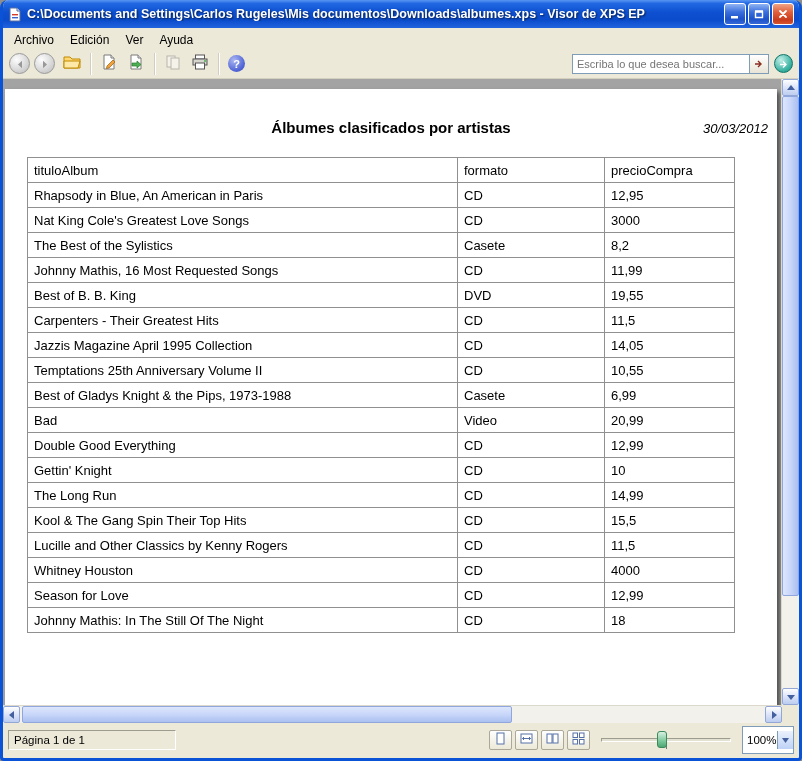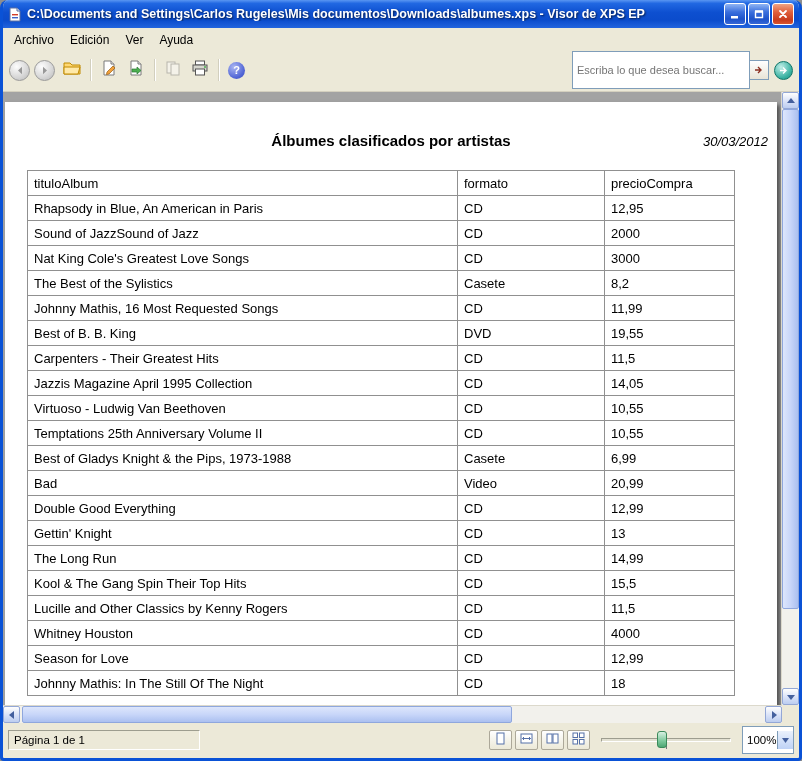--- a/index.html
+++ b/index.html
@@ -34,21 +34,21 @@
     display: flex; align-items: center; justify-content: center; margin-right: 4px; }
   .tbtn { width: 25px; height: 24px; display: flex; align-items: center; justify-content: center;
     margin-right: 2px; border: 1px solid transparent; border-radius: 2px; }
   .tbtn.dim { opacity: .45; }
   .tsep { width: 2px; height: 22px; margin: 0 4px;
     border-left: 1px solid #d2cfbe; border-right: 1px solid #fff; }
   .help-circle { width: 17px; height: 17px; border-radius: 50%; color: #fff; font-size: 11px;
     font-weight: bold; display: flex; align-items: center; justify-content: center;
     background: radial-gradient(circle at 35% 30%, #aab6f2, #5266d6 65%, #3a4cbe); }
   .searchbox { margin-left: auto; display: flex; align-items: center; }
-  .search-input { width: 178px; height: 38px; border: 1px solid #7f9db9; font-size: 11px;
+  .search-input { width: 178px; height: 20px; border: 1px solid #7f9db9; font-size: 11px;
     padding: 2px 4px; font-family: "Liberation Sans", sans-serif; color: #444; }
   .search-go { width: 19px; height: 20px; border: 1px solid #7f9db9; border-left: none;
     background: linear-gradient(#fff,#e8e4d6); display: flex; align-items: center; justify-content: center; }
   .round-btn { width: 19px; height: 19px; border-radius: 50%; margin-left: 5px; border: 1px solid #0f7568;
     background: radial-gradient(circle at 35% 30%, #c2efe8, #3ab2a2 65%, #1d8d80);
     display: flex; align-items: center; justify-content: center; }
 
   
   .docwrap { flex: 1 1 auto; min-height: 0; display: flex; }
   .viewport { flex: 1 1 auto; background: #a3a3a3; position: relative; overflow: hidden; padding-left: 6px; }
@@ -76,21 +76,21 @@
   .hscrollrow { flex: 0 0 17px; display: flex; }
   .hscroll { flex: 1 1 auto; background: #f2f1ec; display: flex; border-top: 1px solid #dcd9cc; }
   .htrack { flex: 1 1 auto; position: relative; }
   .hthumb { position: absolute; left: 2px; top: 0; bottom: 0; width: 490px;
     background: linear-gradient(180deg,#dde6fc,#c8d6f9 50%,#abc0f0); border: 1px solid #8fa7dd;
     border-radius: 2px; }
   .corner { flex: 0 0 17px; background: #ece9d8; }
 
   
   .statusbar { flex: 0 0 27px; display: flex; align-items: center; padding: 3px 5px 4px; }
-  .status-panel { width: 192px; height: 20px; font-size: 11.5px; padding: 3px 5px;
+  .status-panel { width: 168px; height: 20px; font-size: 11.5px; padding: 3px 5px;
     border: 1px solid; border-color: #9d9d8f #fff #fff #9d9d8f; color: #000; }
   .status-right { margin-left: auto; display: flex; align-items: center; gap: 3px; }
   .zbtn { width: 23px; height: 20px; border: 1px solid #aca899; border-radius: 2px;
     background: linear-gradient(#fff,#ece9d8); display: flex; align-items: center; justify-content: center; }
   .slider { width: 130px; height: 20px; position: relative; margin: 0 8px; }
   .slider-track { position: absolute; left: 0; right: 0; top: 8px; height: 4px; background: #e3e1d2;
     border: 1px solid; border-color: #9d9d8f #fff #fff #9d9d8f; }
   .slider-tick { position: absolute; left: 50%; bottom: 1px; width: 1px; height: 4px; background: #777; }
   .slider-thumb { position: absolute; left: 56px; top: 1px; width: 10px; height: 17px; border-radius: 3px;
     border: 1px solid #3a8a5a; background: linear-gradient(180deg,#d8f0e2,#7cc89b 60%,#4da673); }
@@ -227,25 +227,20 @@
               <th>precioCompra</th>
             </tr>
           </thead>
           <tbody>
               <tr>
                 <td>Rhapsody in Blue, An American in Paris</td>
                 <td>CD</td>
                 <td class="num">12,95</td>
               </tr>
               <tr>
-                <td>Sound of JazzSound of Jazz</td>
-                <td>CD</td>
-                <td class="num">2000</td>
-              </tr>
-              <tr>
                 <td>Nat King Cole's Greatest Love Songs</td>
                 <td>CD</td>
                 <td class="num">3000</td>
               </tr>
               <tr>
                 <td>The Best of the Sylistics</td>
                 <td>Casete</td>
                 <td class="num">8,2</td>
               </tr>
               <tr>
@@ -262,25 +257,20 @@
                 <td>Carpenters - Their Greatest Hits</td>
                 <td>CD</td>
                 <td class="num">11,5</td>
               </tr>
               <tr>
                 <td>Jazzis Magazine April 1995 Collection</td>
                 <td>CD</td>
                 <td class="num">14,05</td>
               </tr>
               <tr>
-                <td>Virtuoso - Ludwig Van Beethoven</td>
-                <td>CD</td>
-                <td class="num">10,55</td>
-              </tr>
-              <tr>
                 <td>Temptations 25th Anniversary Volume II</td>
                 <td>CD</td>
                 <td class="num">10,55</td>
               </tr>
               <tr>
                 <td>Best of Gladys Knight &amp; the Pips, 1973-1988</td>
                 <td>Casete</td>
                 <td class="num">6,99</td>
               </tr>
               <tr>
@@ -289,21 +279,21 @@
                 <td class="num">20,99</td>
               </tr>
               <tr>
                 <td>Double Good Everything</td>
                 <td>CD</td>
                 <td class="num">12,99</td>
               </tr>
               <tr>
                 <td>Gettin' Knight</td>
                 <td>CD</td>
-                <td class="num">13</td>
+                <td class="num">10</td>
               </tr>
               <tr>
                 <td>The Long Run</td>
                 <td>CD</td>
                 <td class="num">14,99</td>
               </tr>
               <tr>
                 <td>Kool &amp; The Gang Spin Their Top Hits</td>
                 <td>CD</td>
                 <td class="num">15,5</td>

